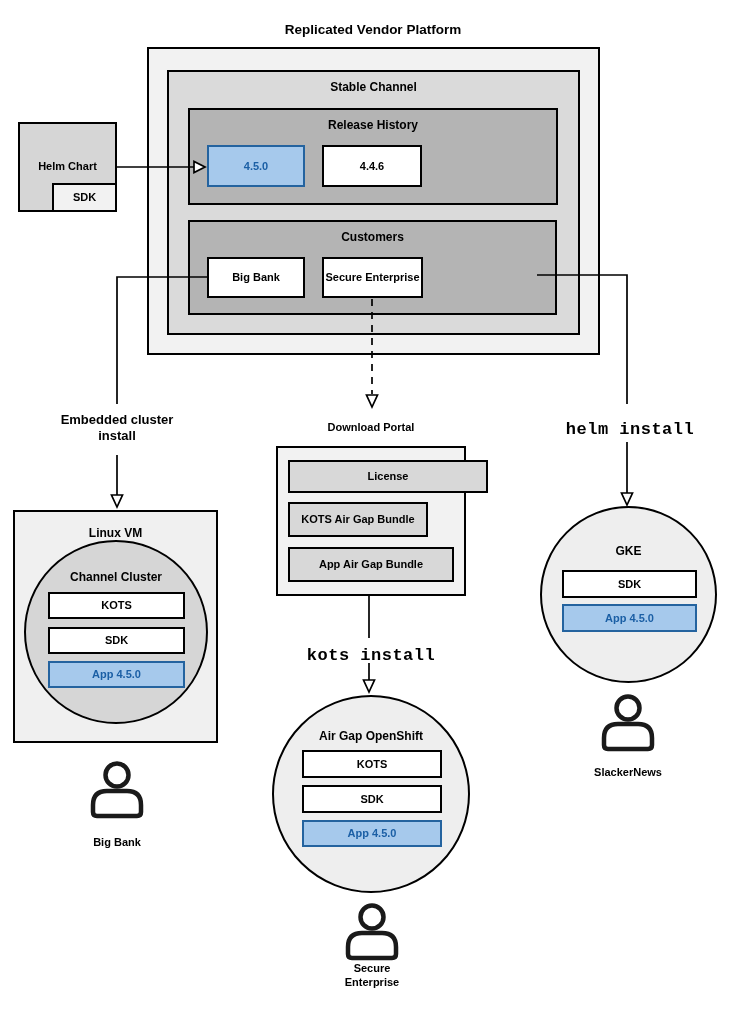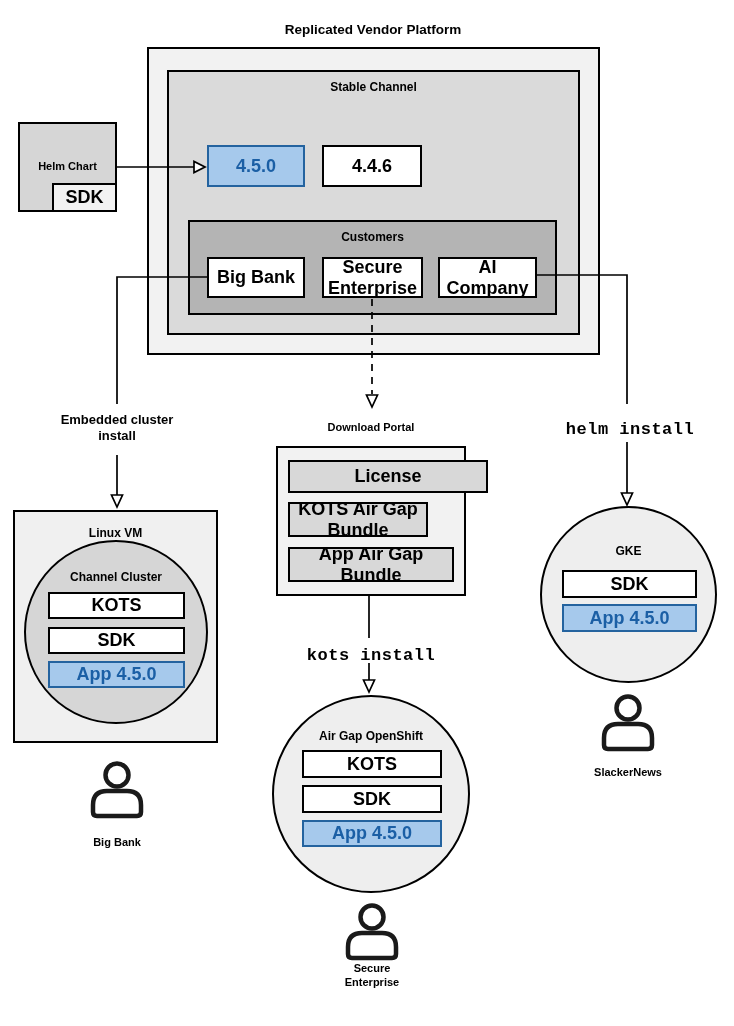--- a/index.html
+++ b/index.html
@@ -7,21 +7,21 @@
     position:relative;width:734px;height:1026px;background:#ffffff;
     font-family:"Liberation Sans",sans-serif;font-weight:bold;color:#000;
     overflow:hidden;
     padding-left:44px;
   }
   .box{position:absolute;border:2px solid #000;box-sizing:border-box;}
   .bt{position:absolute;top:8px;left:0;right:0;text-align:center;font-size:12px;}
   .cell{
     position:absolute;border:2px solid #000;background:#fff;box-sizing:border-box;
     display:flex;align-items:center;justify-content:center;text-align:center;
-    font-size:18px;line-height:1.15;padding:1px;
+    font-size:11px;line-height:1.15;padding:1px;
   }
   .hl{
     background:var(--hl-fill,#a6c9ec);
     border-color:var(--hl-border,#24639f);
     color:var(--hl-text,#1b5fa5);
   }
   .lbl{position:absolute;text-align:center;font-size:11px;line-height:1.25;}
   .mono{font-family:"Liberation Mono",monospace;font-size:17px;letter-spacing:.5px;white-space:nowrap;}
   .circle{position:absolute;border:2px solid #000;border-radius:50%;box-sizing:border-box;}
   .overlay{position:absolute;left:0;top:0;z-index:10;pointer-events:none;}
@@ -32,29 +32,31 @@
 <div class="canvas">
 
   <div class="lbl" style="left:223px;top:22px;width:300px;font-size:13.5px">Replicated Vendor Platform</div>
 
   <div class="box" style="left:147px;top:47px;width:453px;height:308px;background:#f2f2f2"></div>
 
   <div class="box" style="left:167px;top:70px;width:413px;height:265px;background:#dadada">
     <div class="bt">Stable Channel</div>
   </div>
 
+  <div class="box" style="left:188px;top:108px;width:370px;height:97px;background:#b4b4b4">
+    <div class="bt">Release History</div>
+  </div>
   <div class="cell hl" style="left:207px;top:145px;width:98px;height:42px">4.5.0</div>
   <div class="cell" style="left:322px;top:145px;width:100px;height:42px">4.4.6</div>
 
   <div class="box" style="left:188px;top:220px;width:369px;height:95px;background:#b4b4b4">
     <div class="bt">Customers</div>
   </div>
   <div class="cell" style="left:207px;top:257px;width:98px;height:41px">Big Bank</div>
   <div class="cell" style="left:322px;top:257px;width:101px;height:41px">Secure Enterprise</div>
-  <div class="cell" style="left:438px;top:257px;width:99px;height:41px">AI Company</div>
 
   <div class="box" style="left:18px;top:122px;width:99px;height:90px;background:#d6d6d6">
     <div class="lbl" style="left:0;right:0;top:36px">Helm Chart</div>
   </div>
   <div class="cell" style="left:52px;top:183px;width:65px;height:29px;background:#f2f2f2">SDK</div>
 
   <div class="lbl" style="left:57px;top:412px;width:120px;font-size:13px">Embedded cluster install</div>
   <div class="lbl mono" style="left:550px;top:419px;width:160px">helm install</div>
   <div class="lbl" style="left:296px;top:421px;width:150px">Download Portal</div>
   <div class="lbl mono" style="left:291px;top:645px;width:160px">kots install</div>

